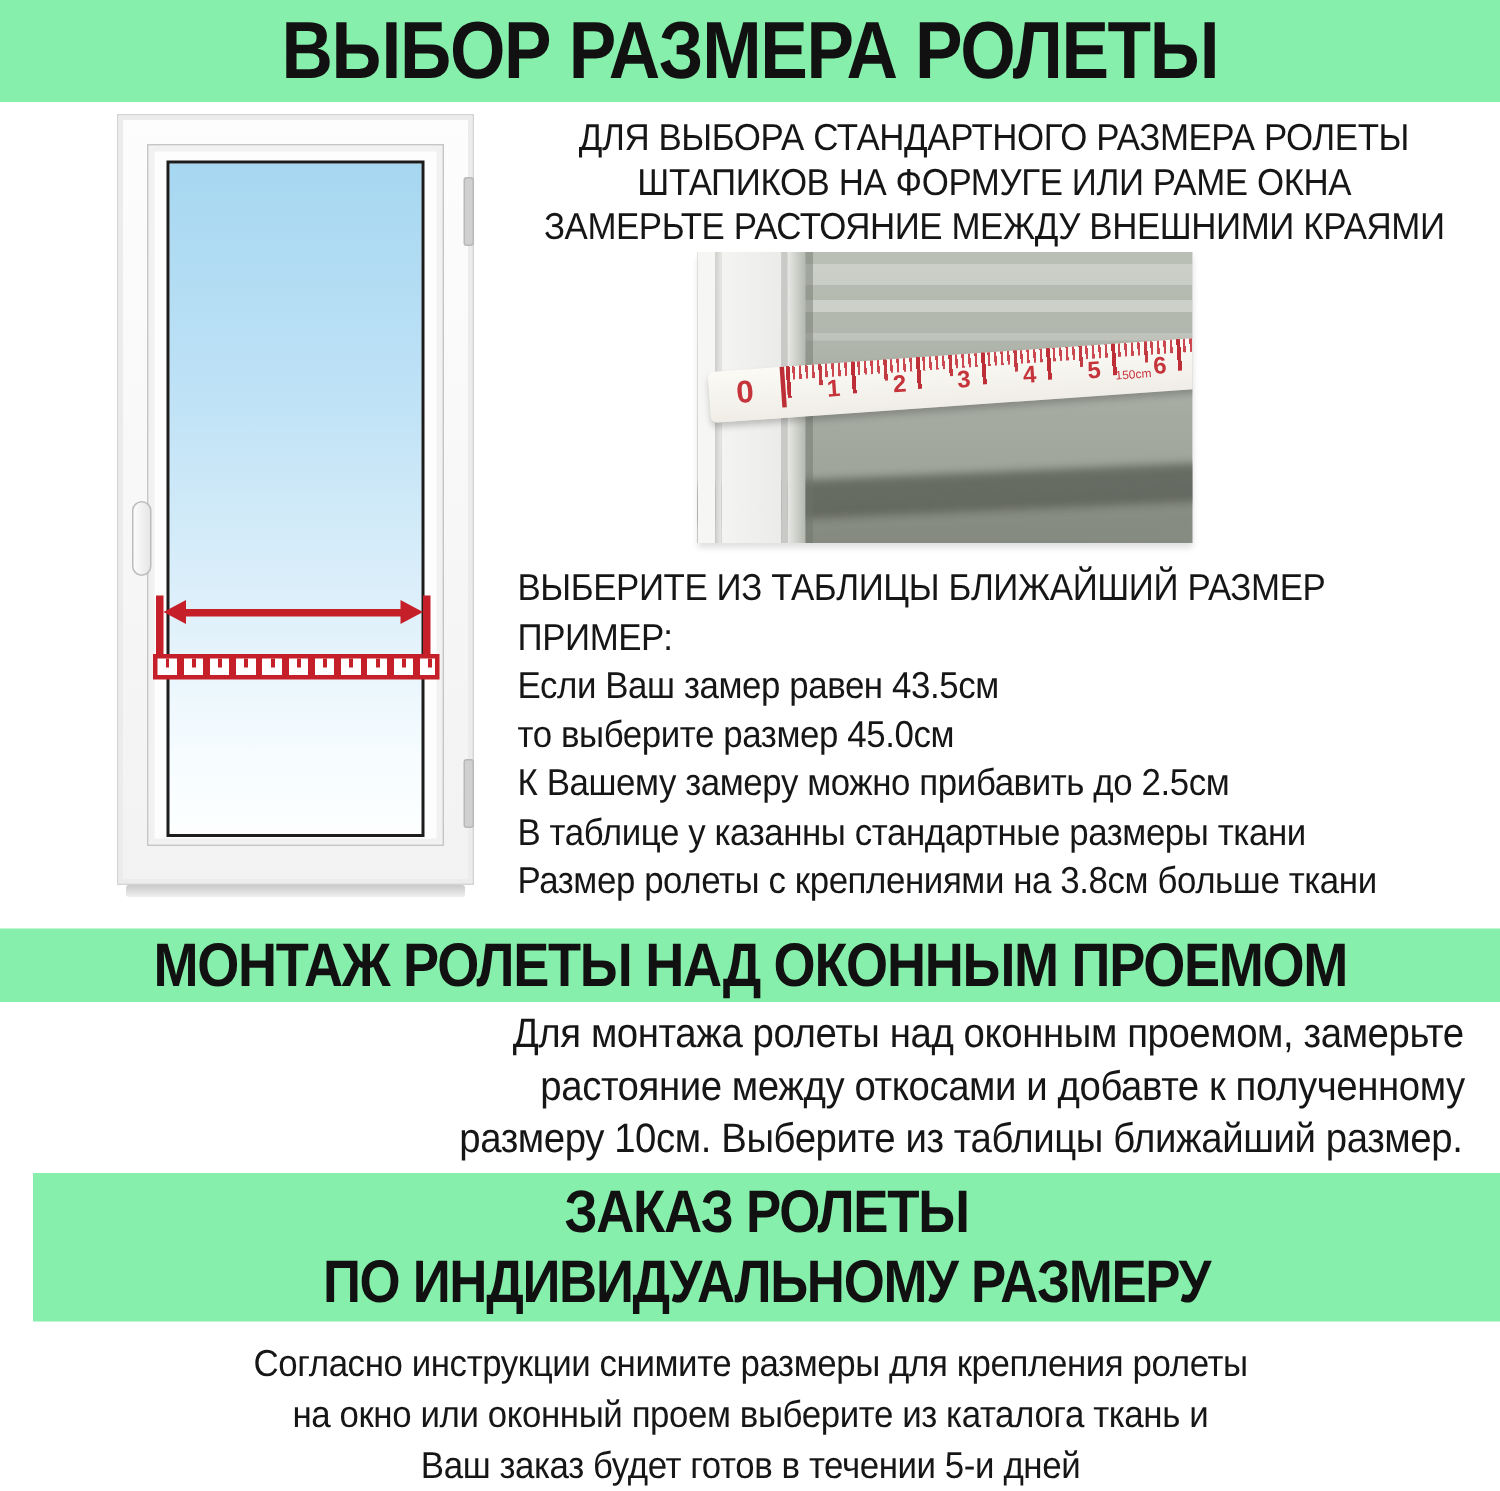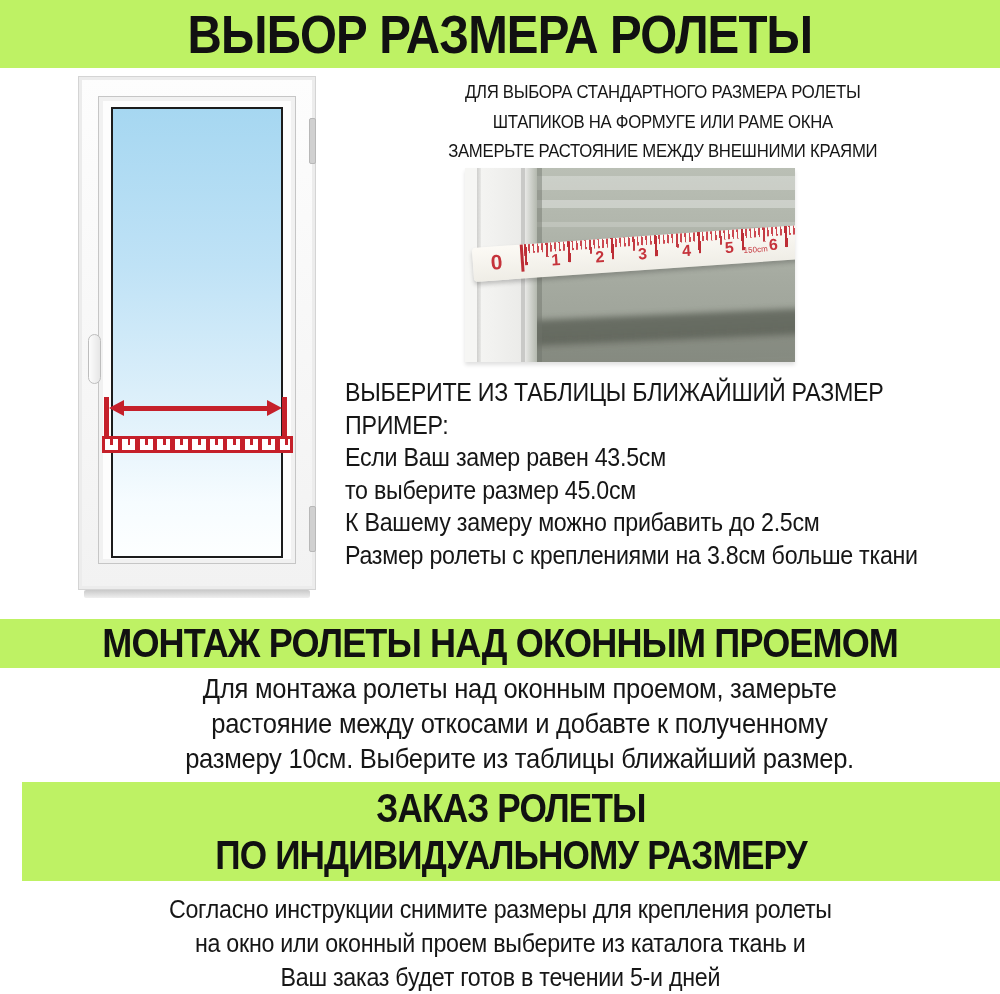--- a/index.html
+++ b/index.html
@@ -1,39 +1,39 @@
 <!DOCTYPE html>
 <html><head>
 <meta charset="utf-8">
 <style>
   * { margin:0; padding:0; box-sizing:border-box; }
   html,body { background:#ffffff; }
   body { font-family:"Liberation Sans", sans-serif; color:#161616; }
   #poster { position:relative; width:1000px; height:994px; background:#fff; overflow:hidden; }
 
   
-  .banner { position:absolute; left:0; right:0; background:#bef264; display:flex; flex-direction:column; align-items:center; justify-content:center; }
+  .banner { position:absolute; left:0; right:0; background:#86efac; display:flex; flex-direction:column; align-items:center; justify-content:center; }
   .banner .bt { font-weight:bold; color:#111; white-space:nowrap; letter-spacing:-1px; }
   .cx { display:inline-block; transform:scaleX(.88); transform-origin:50% 50%; white-space:nowrap; }
   .cx92 { display:inline-block; transform:scaleX(.93); transform-origin:50% 50%; white-space:nowrap; }
   .cxl { display:inline-block; transform:scaleX(.93); transform-origin:0 50%; white-space:nowrap; }
 
   #banner-top { top:0; height:68px; }
   #banner-top .bt { font-size:54px; }
   #banner-montage { top:619px; height:49px; }
   #banner-montage .bt { font-size:41px; }
   #banner-order { top:782px; height:99px;margin-left:22px; }
   #banner-order .bt { font-size:40px; line-height:47px; }
 
   
   .tblock { position:absolute; letter-spacing:-0.3px; }
   .tblock .line { white-space:nowrap; }
-  #measure-text { left:330px; top:78px; width:665px; text-align:center; font-size:18px; line-height:29.5px; }
+  #measure-text { left:330px; top:78px; width:665px; text-align:center; font-size:25px; line-height:29.5px; }
   #table-text { left:345px; top:376px; width:650px; text-align:left; font-size:25px; line-height:32.5px; }
-  #montage-text { left:0; top:671px; width:1000px; text-align:center; font-size:27.5px; line-height:35px;padding-left:39px; }
+  #montage-text { left:0; top:671px; width:1000px; text-align:right; font-size:27.5px; line-height:35px;padding-left:39px; }
   #order-text { left:0; top:892px; width:1000px; text-align:center; font-size:25px; line-height:34px; }
 
   
   #window { position:absolute; left:78px; top:76px; width:238px; height:524px; }
   .win-frame { position:absolute; left:0; right:0; top:0; bottom:10px; background:linear-gradient(180deg,#fdfdfd,#f2f2f2); border:1px solid #d4d4d4; box-shadow:inset 0 0 0 3px #ececec; }
   .win-shadow { position:absolute; left:6px; right:6px; bottom:2px; height:8px; background:linear-gradient(180deg,#c9c9c9,#efefef); border-radius:2px; }
   .win-sash { position:absolute; left:20px; right:20px; top:20px; bottom:36px; background:#fdfdfd; border:1px solid #c6c6c6; box-shadow:inset 0 0 0 4px #f1f1f1; }
   .win-glass { position:absolute; left:33px; right:33px; top:31px; bottom:42px; border:2px solid #1c1c1c;
     background:linear-gradient(180deg,#a6d7f1 0%,#bfe2f6 35%,#e2f2fb 70%,#f6fcff 88%,#fdffff 100%); }
   .win-handle { position:absolute; left:10px; top:258px; width:13px; height:50px; border-radius:7px; background:linear-gradient(90deg,#fcfcfc,#e6e6e6); border:1px solid #bdbdbd; }
@@ -149,20 +149,21 @@
       <span id="tlen">150cm</span>
     </div>
   </div>
 
   <div class="tblock" id="table-text">
     <div class="line"><span class="cxl">ВЫБЕРИТЕ ИЗ ТАБЛИЦЫ БЛИЖАЙШИЙ РАЗМЕР</span></div>
     <div class="line"><span class="cxl">ПРИМЕР:</span></div>
     <div class="line"><span class="cxl">Если Ваш замер равен 43.5см</span></div>
     <div class="line"><span class="cxl">то выберите размер 45.0см</span></div>
     <div class="line"><span class="cxl">К Вашему замеру можно прибавить до 2.5см</span></div>
+    <div class="line"><span class="cxl">В таблице у казанны стандартные размеры ткани</span></div>
     <div class="line"><span class="cxl">Размер ролеты с креплениями на 3.8см больше ткани</span></div>
   </div>
 
   <div class="banner" id="banner-montage">
     <span class="bt cx">МОНТАЖ РОЛЕТЫ НАД ОКОННЫМ ПРОЕМОМ</span>
   </div>
 
   <div class="tblock" id="montage-text">
     <div class="line"><span class="cx92">Для монтажа ролеты над оконным проемом, замерьте</span></div>
     <div class="line"><span class="cx92">растояние между откосами и добавте к полученному</span></div>

